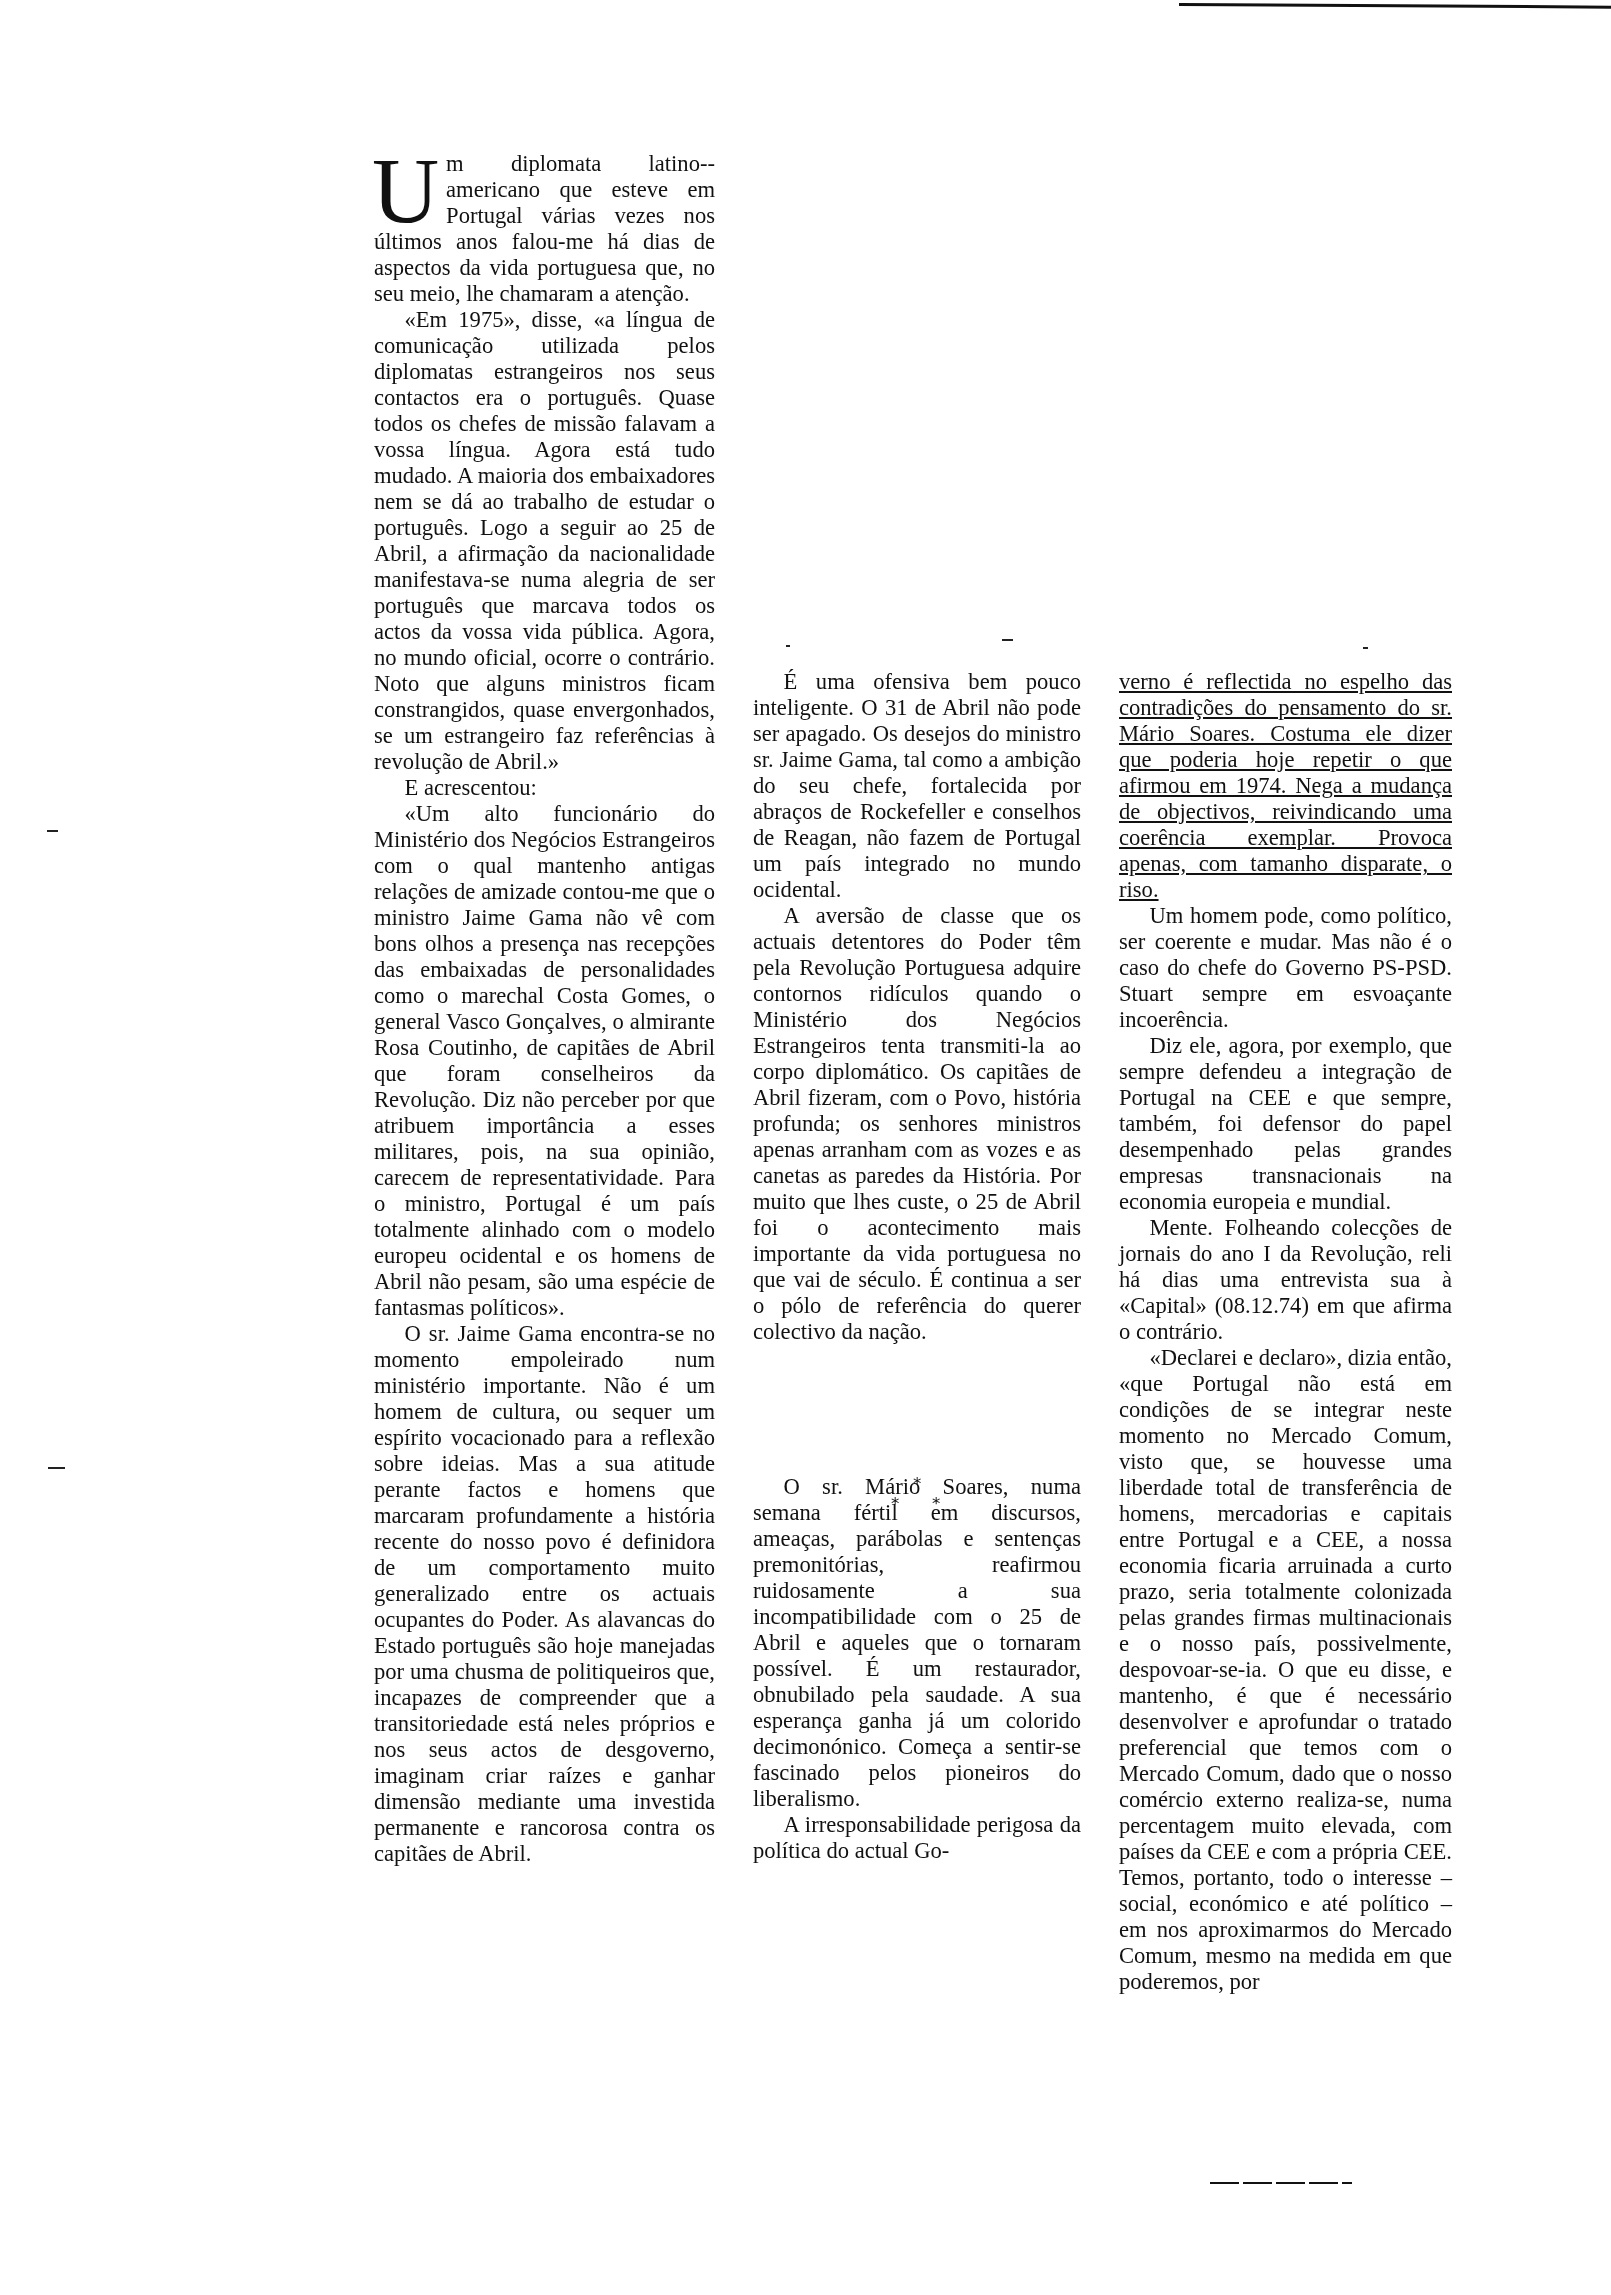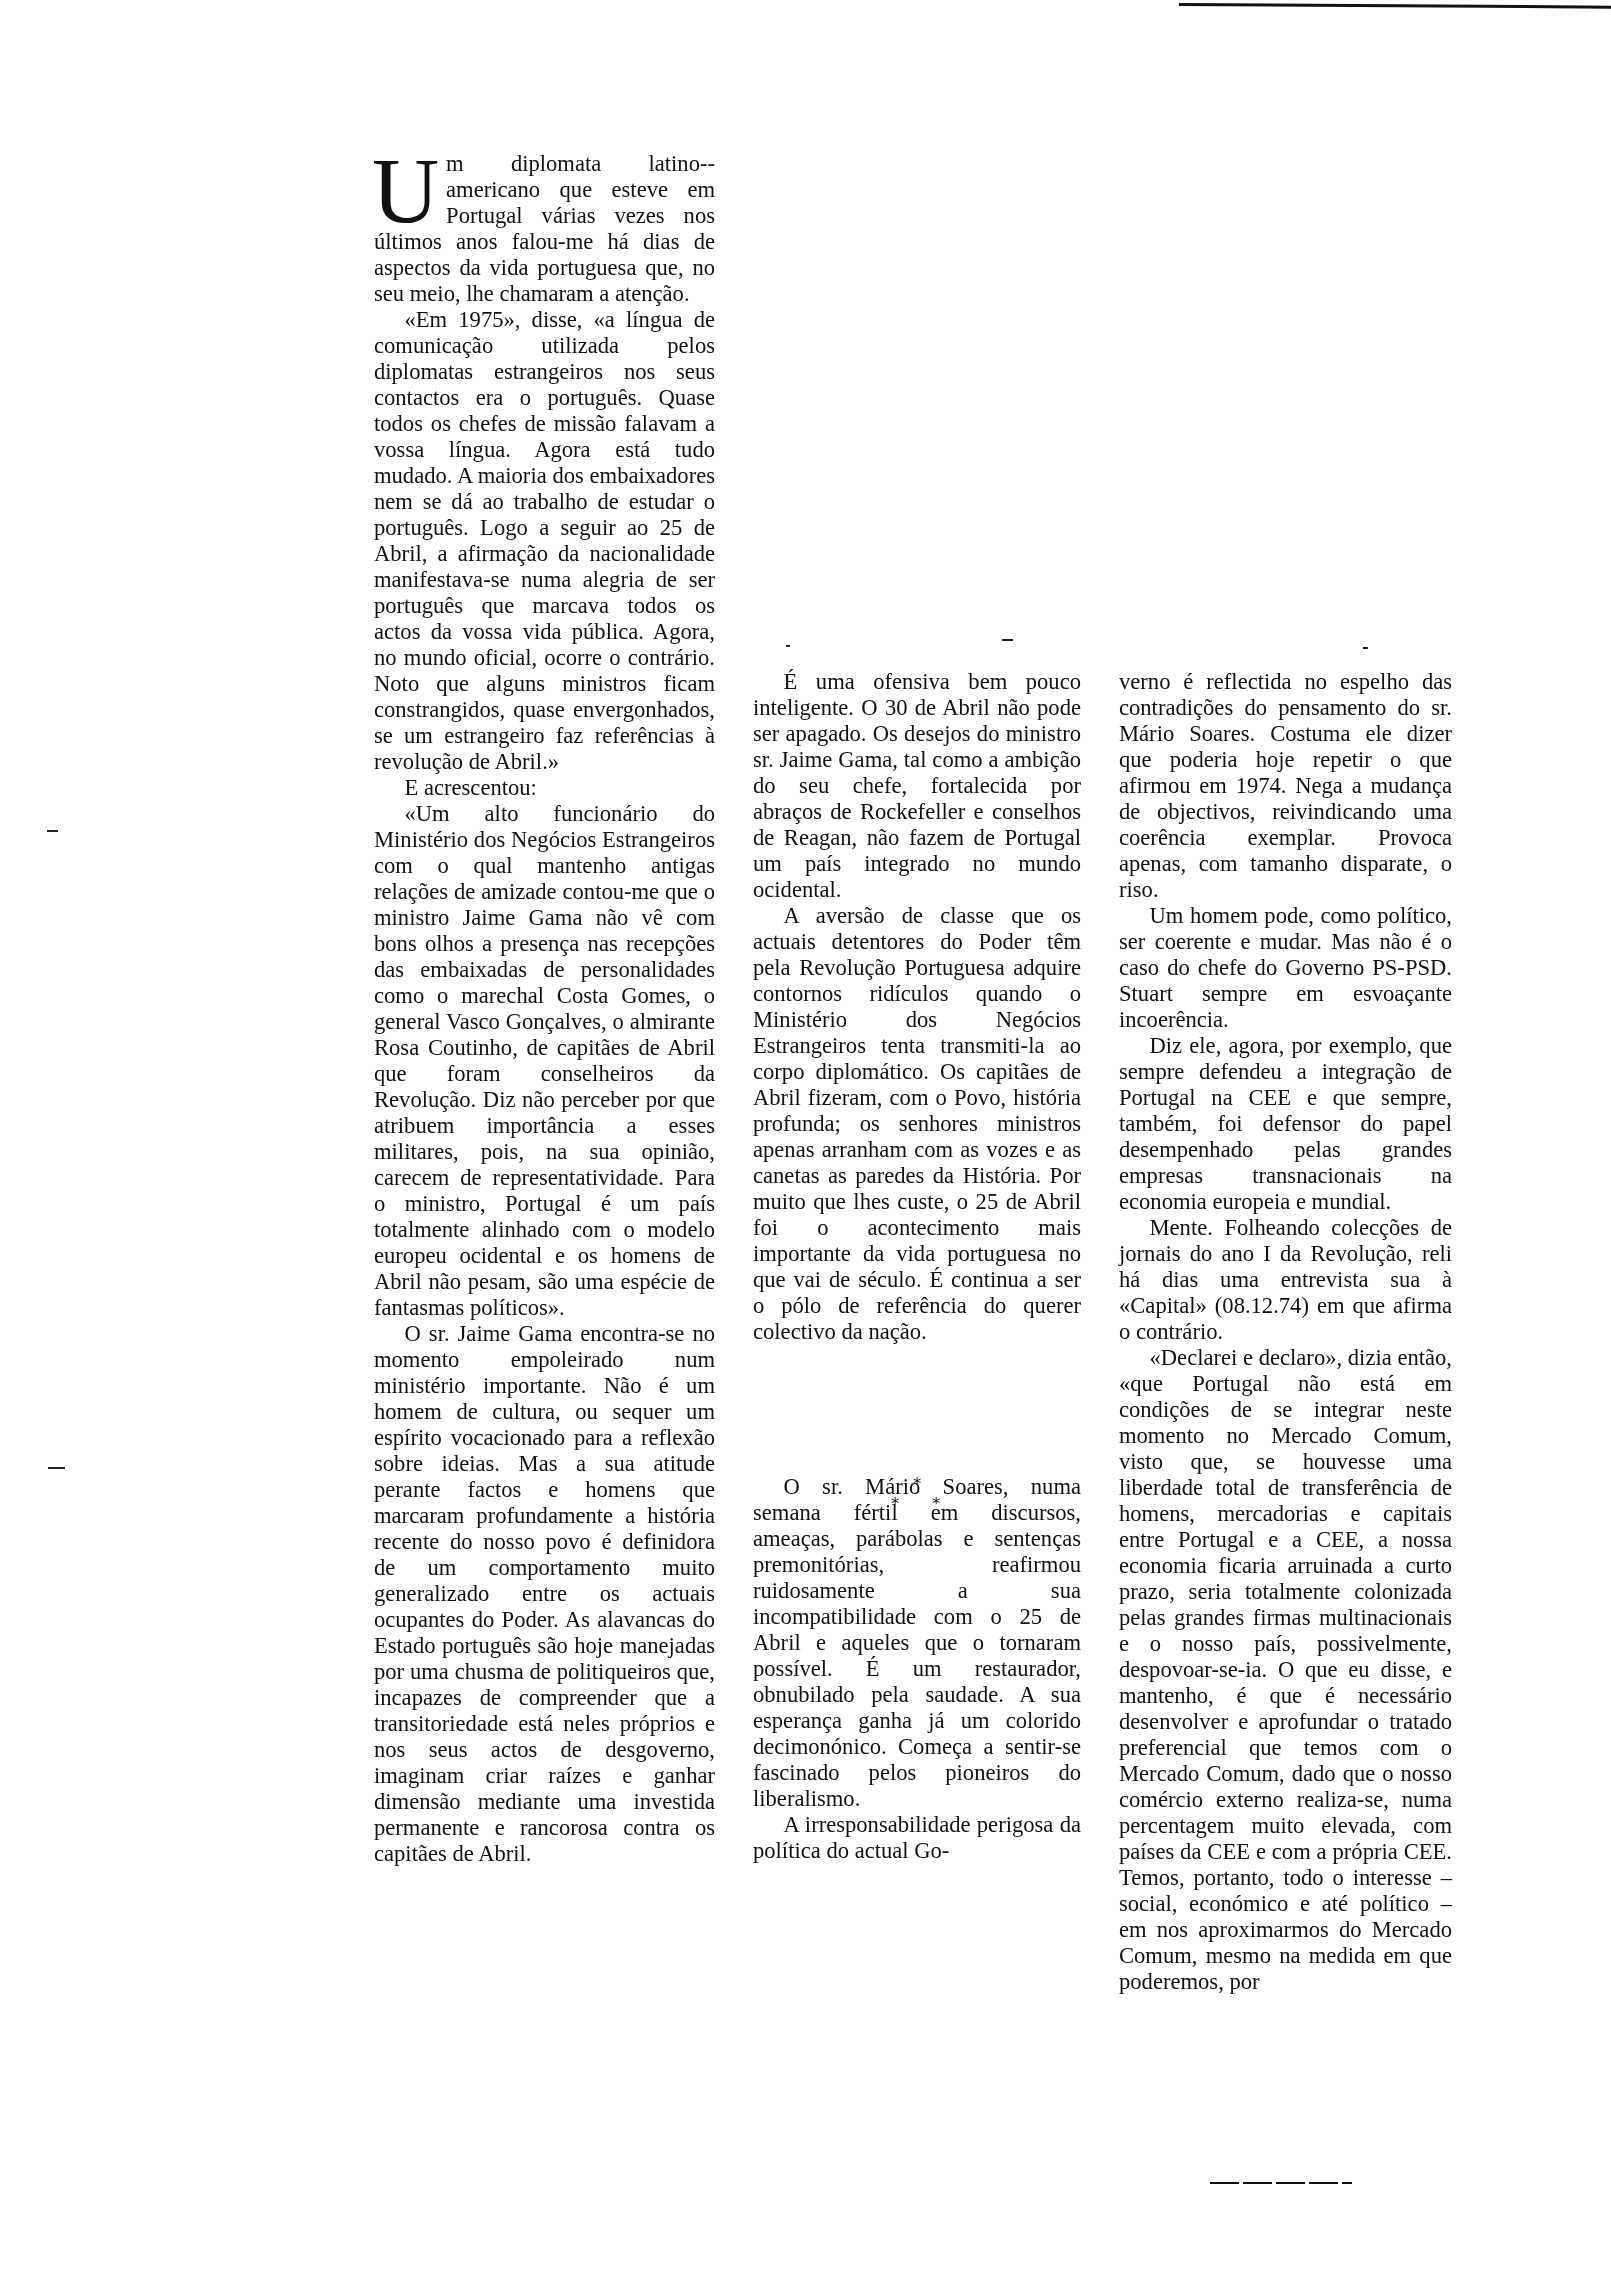--- a/index.html
+++ b/index.html
@@ -8,21 +8,21 @@
   .col {
     position: absolute;
     font-family: "Liberation Serif", "DejaVu Serif", serif;
     font-size: 22.6px;
     line-height: 26px;
     color: #111;
     text-align: justify;
     hyphens: manual;
   }
   .col p { margin: 0; text-indent: 30.5px; }
-  .col p.noindent { text-indent: 0; }
+  .col p.noindent { text-indent: 0; text-decoration: underline; }
   #col1 { left: 374px; top: 151px; width: 341px; }
   #col2 { left: 753px; top: 669px; width: 328px; }
   #col3 { left: 1119px; top: 669px; width: 333px; }
   .dropcap {
     float: left;
     font-size: 93px;
     line-height: 74px;
     height: 74px;
     margin: 2.9px 6.9px 0 -2px;
     font-family: "Liberation Serif", "DejaVu Serif", serif;
@@ -56,21 +56,21 @@
 
   <div class="col" id="col1">
     <p class="first-para"><span class="dropcap">U</span><span>m diplomata latino--americano que esteve em Portugal várias vezes nos últimos anos falou-me há dias de aspectos da vida portuguesa que, no seu meio, lhe chamaram a atenção.</span></p>
     <p>«Em 1975», disse, «a língua de comunicação utilizada pelos diplomatas estrangeiros nos seus contactos era o português. Quase todos os chefes de missão falavam a vossa língua. Agora está tudo mudado. A maioria dos embaixadores nem se dá ao trabalho de estudar o português. Logo a seguir ao 25 de Abril, a afirmação da nacionalidade manifestava-se numa alegria de ser português que marcava todos os actos da vossa vida pública. Agora, no mundo oficial, ocorre o contrário. Noto que alguns ministros ficam constrangidos, quase envergonhados, se um estrangeiro faz referências à revolução de Abril.»</p>
     <p>E acrescentou:</p>
     <p>«Um alto funcionário do Ministério dos Negócios Estrangeiros com o qual mantenho antigas relações de amizade contou-me que o ministro Jaime Gama não vê com bons olhos a presença nas recepções das embaixadas de personalidades como o marechal Costa Gomes, o general Vasco Gonçalves, o almirante Rosa Coutinho, de capitães de Abril que foram conselheiros da Revolução. Diz não perceber por que atribuem importância a esses militares, pois, na sua opinião, carecem de representatividade. Para o ministro, Portugal é um país totalmente alinhado com o modelo europeu ocidental e os homens de Abril não pesam, são uma espécie de fantasmas políticos».</p>
     <p>O sr. Jaime Gama encontra-se no momento empoleirado num ministério importante. Não é um homem de cultura, ou sequer um espírito vocacionado para a reflexão sobre ideias. Mas a sua atitude perante factos e homens que marcaram profundamente a história recente do nosso povo é definidora de um comportamento muito generalizado entre os actuais ocupantes do Poder. As alavancas do Estado português são hoje manejadas por uma chusma de politiqueiros que, incapazes de compreender que a transitoriedade está neles próprios e nos seus actos de desgoverno, imaginam criar raízes e ganhar dimensão mediante uma investida permanente e rancorosa contra os capitães de Abril.</p>
   </div>
 
   <div class="col" id="col2">
-    <p>É uma ofensiva bem pouco inteligente. O 30 de Abril não pode ser apagado. Os desejos do ministro sr. Jaime Gama, tal como a ambição do seu chefe, fortalecida por abraços de Rockefeller e conselhos de Reagan, não fazem de Portugal um país integrado no mundo ocidental.</p>
+    <p>É uma ofensiva bem pouco inteligente. O 31 de Abril não pode ser apagado. Os desejos do ministro sr. Jaime Gama, tal como a ambição do seu chefe, fortalecida por abraços de Rockefeller e conselhos de Reagan, não fazem de Portugal um país integrado no mundo ocidental.</p>
     <p>A aversão de classe que os actuais detentores do Poder têm pela Revolução Portuguesa adquire contornos ridículos quando o Ministério dos Negócios Estrangeiros tenta transmiti-la ao corpo diplomático. Os capitães de Abril fizeram, com o Povo, história profunda; os senhores ministros apenas arranham com as vozes e as canetas as paredes da História. Por muito que lhes custe, o 25 de Abril foi o acontecimento mais importante da vida portuguesa no que vai de século. É continua a ser o pólo de referência do querer colectivo da nação.</p>
     <div class="spacer-col2"></div>
     <p>O sr. Mário Soares, numa semana fértil em discursos, ameaças, parábolas e sentenças premonitórias, reafirmou ruidosamente a sua incompatibilidade com o 25 de Abril e aqueles que o tornaram possível. É um restaurador, obnubilado pela saudade. A sua esperança ganha já um colorido decimonónico. Começa a sentir-se fascinado pelos pioneiros do liberalismo.</p>
     <p>A irresponsabilidade perigosa da política do actual Go-</p>
   </div>
 
   <div class="stars">
     <span style="left:160px; top:8.8px;">*</span>
     <span style="left:138px; top:28.5px;">*</span>
     <span style="left:179px; top:28.5px;">*</span>

